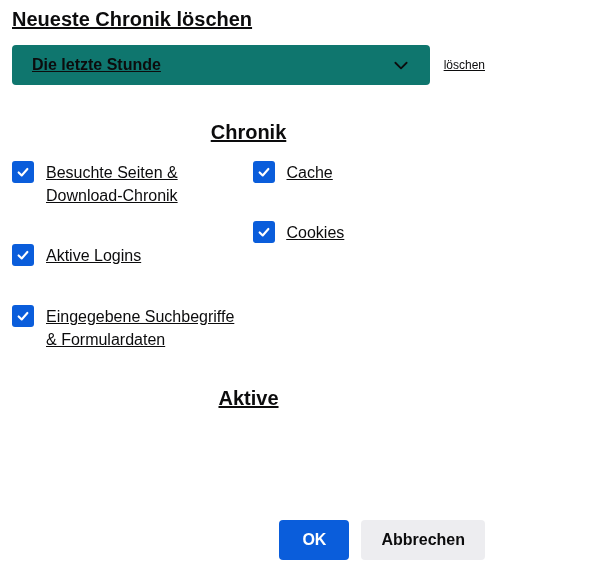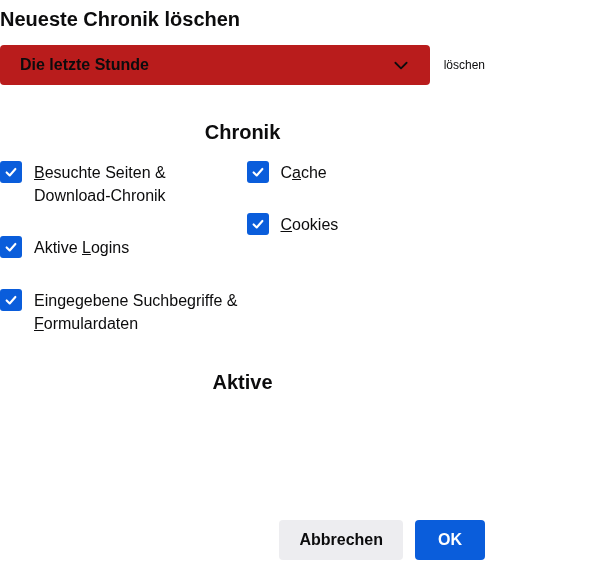--- a/index.html
+++ b/index.html
@@ -6,36 +6,37 @@
   html, body {
     margin: 0; padding: 0;
     width: 599px; height: 574px;
     font-family: "Segoe UI", Arial, sans-serif;
     font-size: 15px;
     color: #0c0c0d;
     background: #fff;
   }
   .dialog {
     width: 497px; height: 574px;
-    padding: 8px 12px 12px 0;
+    padding: 8px 12px 12px 12px;
     position: relative;
+    text-decoration: underline;
   }
   h1.title {
     font-size: 20px;
     font-weight: 700;
     margin: 0 0 14px 0;
   }
   .time-row {
     display: flex;
     align-items: center;
   }
   .select {
     flex: 1 1 auto;
     height: 40px;
-    background: #b91c1c;
+    background: #0f766e;
     border-radius: 4px;
     display: flex;
     align-items: center;
     justify-content: space-between;
     padding: 0 20px;
     cursor: pointer;
   }
   .select .select-label {
     font-weight: 700;
     font-size: 16px;
@@ -52,21 +53,21 @@
     text-align: center;
   }
   .options {
     display: flex;
     gap: 8px;
   }
   .col {
     flex: 1 1 50%;
     display: flex;
     flex-direction: column;
-    gap: 28px;
+    gap: 36px;
   }
   .check-row {
     display: flex;
     align-items: flex-start;
     gap: 12px;
   }
   .check-row .box {
     width: 22px; height: 22px;
     border-radius: 3px;
     flex: 0 0 22px;
@@ -190,17 +191,17 @@
         </div>
         <span class="check-label"><span class="accesskey">C</span><span>ookies</span></span>
       </div>
 
     </div>
   </div>
 
   <h2 class="section">Aktive</h2>
 
   <div class="footer">
+    <button class="btn primary">OK</button>
     <button class="btn secondary">Abbrechen</button>
-    <button class="btn primary">OK</button>
   </div>
 
 </div>
 
 </body></html>

